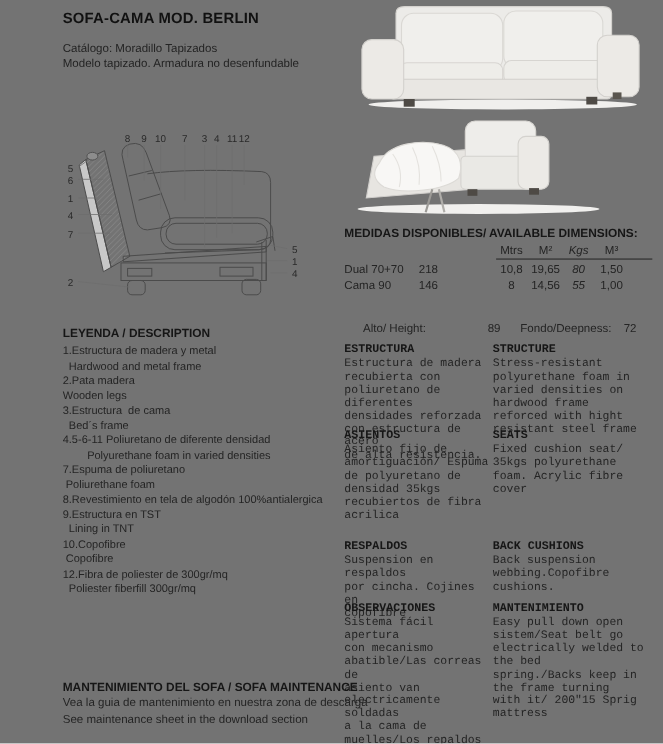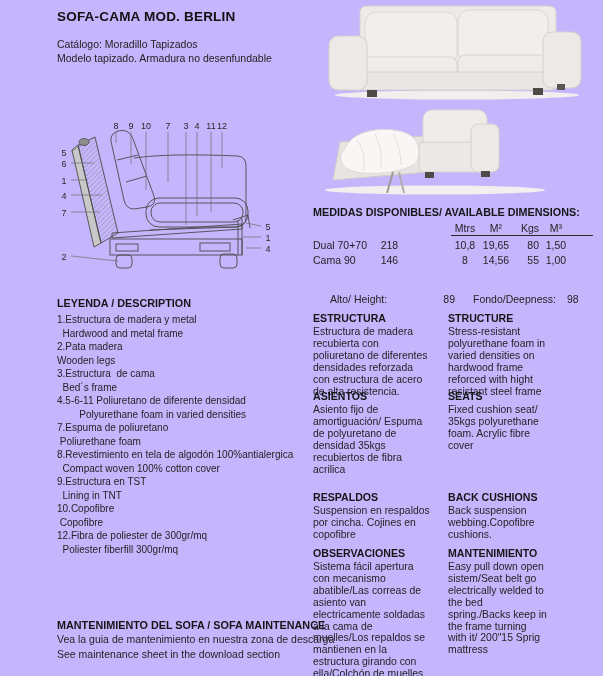--- a/index.html
+++ b/index.html
@@ -1,42 +1,42 @@
 <!DOCTYPE html>
 <html><head>
 <meta charset="utf-8">
 <style>
   html,body{margin:0;padding:0;background:#ffffff;}
   #sheet{
-    position:relative;width:603px;height:676px;background:#c4b5fd;overflow:hidden;
+    position:relative;width:603px;height:676px;background:#737373;overflow:hidden;
     font-family:"Liberation Sans","DejaVu Sans",sans-serif;color:#1d1d1d;
   }
   .abs{position:absolute;}
   .t-title{font-size:13.5px;font-weight:bold;color:#111;letter-spacing:.2px;}
   .t-body{font-size:10.5px;line-height:14px;color:#242424;}
 
   
   .dim{width:280px;font-size:10.5px;color:#242424;}
   .dim-heading{font-size:10.8px;font-weight:bold;margin-bottom:3px;color:#161616;}
   .dimrow{display:flex;align-items:flex-end;height:15px;}
   .c-label{width:95px;}
   .c-cm{width:30px;text-align:right;}
   .c-sp{width:10px;}
   .colgroup{display:flex;width:142px;margin-left:46px;}
   .colgroup.hd{border-bottom:1px solid #2a2a2a;padding-bottom:1px;}
   .c-mtrs{width:28px;text-align:center;}
   .c-m2{width:34px;text-align:center;}
-  .c-kgs{width:26px;text-align:right;}
+  .c-kgs{width:26px;text-align:center;font-style:italic;}
   .c-m3{width:34px;text-align:center;}
   .c-pad{width:20px;}
   .altorow{display:flex;font-size:10.5px;color:#242424;}
   .a1{width:95px;} .a2{width:30px;text-align:right;} .a3{width:18px;} .a4{width:94px;} .a5{width:26px;}
 
   
-  .sec{display:flex;width:286px;}
+  .sec{display:flex;width:286px;font-family:Liberation Mono, monospace;}
   .sec .es{width:135px;}
   .sec .en{width:151px;}
   .sec-title{font-size:10.6px;font-weight:bold;color:#161616;margin-bottom:2px;}
   .sec-body{font-size:10.4px;line-height:11.9px;color:#242424;white-space:pre-line;}
 
   
   .legend{width:260px;}
   .legend-heading{font-size:10.8px;font-weight:bold;color:#161616;margin-bottom:4px;}
   .legend-line{font-size:10px;line-height:13.5px;color:#242424;white-space:pre;}
 
@@ -204,21 +204,21 @@
         <span class="c-pad"></span>
       </span>
     </div>
   </div>
 
   <div class="abs altorow" style="left:330px;top:293px;">
     <span class="a1">Alto/ Height:</span>
     <span class="a2">89</span>
     <span class="a3"></span>
     <span class="a4">Fondo/Deepness:</span>
-    <span class="a5">98</span>
+    <span class="a5">72</span>
   </div>
 
   <div class="abs sec" style="left:313px;top:312px;">
     <div class="es">
       <div class="sec-title">ESTRUCTURA</div>
       <div class="sec-body">Estructura de madera
 recubierta con
 poliuretano de diferentes
 densidades reforzada
 con estructura de acero
@@ -314,21 +314,20 @@
     <div>
       <div class="legend-line">4.5-6-11 Poliuretano de diferente densidad</div>
       <div class="legend-line">        Polyurethane foam in varied densities</div>
     </div>
     <div>
       <div class="legend-line">7.Espuma de poliuretano</div>
       <div class="legend-line"> Poliurethane foam</div>
     </div>
     <div>
       <div class="legend-line">8.Revestimiento en tela de algodón 100%antialergica</div>
-      <div class="legend-line">  Compact woven 100% cotton cover</div>
     </div>
     <div>
       <div class="legend-line">9.Estructura en TST</div>
       <div class="legend-line">  Lining in TNT</div>
     </div>
     <div>
       <div class="legend-line">10.Copofibre</div>
       <div class="legend-line"> Copofibre</div>
     </div>
     <div>

